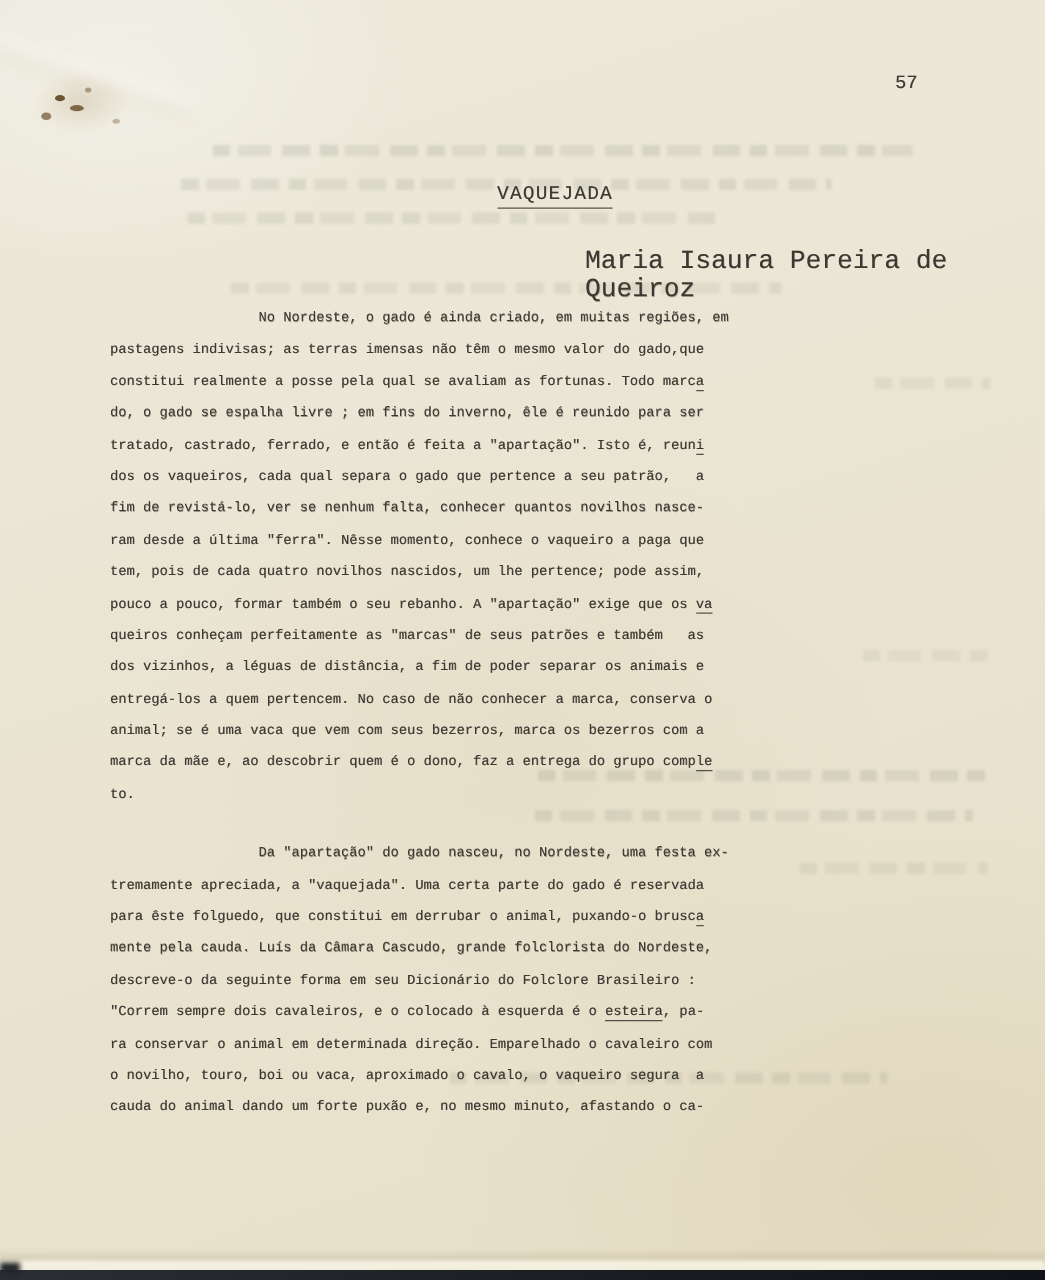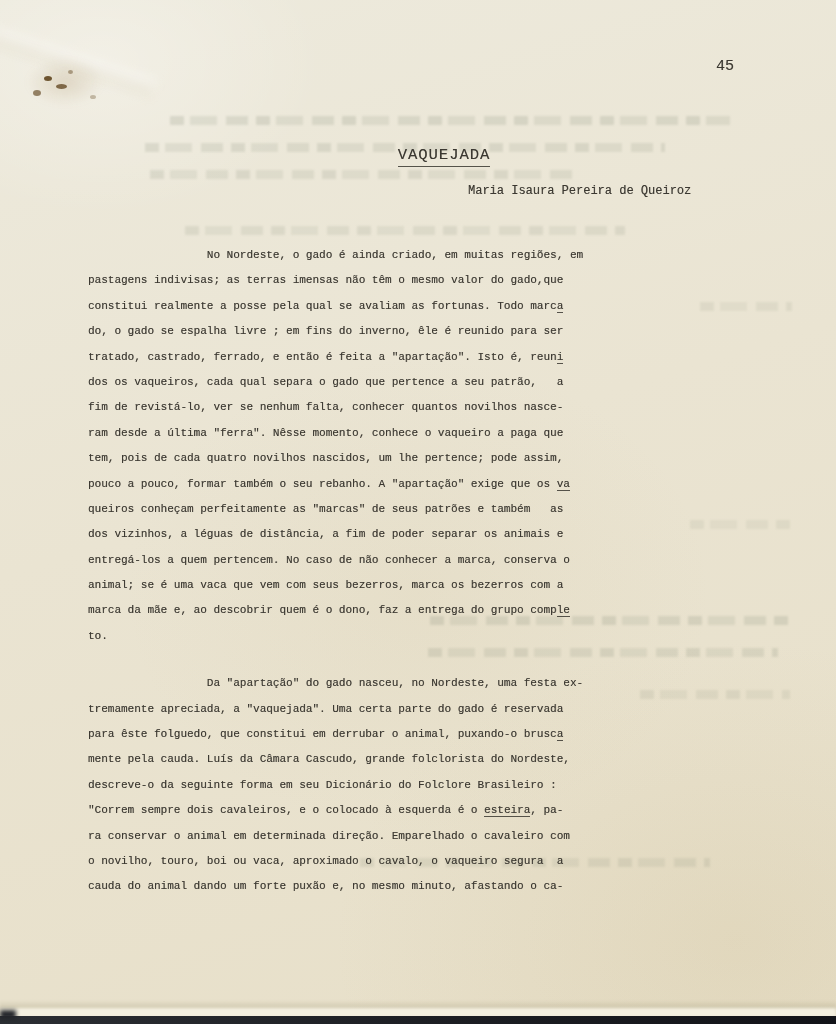--- a/index.html
+++ b/index.html
@@ -12,21 +12,21 @@
     background:
       radial-gradient(ellipse 320px 220px at 12% 6%, rgba(255,255,255,.30), transparent 70%),
       radial-gradient(ellipse 560px 420px at 88% 92%, rgba(186,164,112,.14), transparent 72%),
       radial-gradient(ellipse 420px 340px at 50% 58%, rgba(198,182,138,.10), transparent 70%),
       linear-gradient(163deg,#edeadd 0%,#eae4d2 45%,#e7dfc8 100%);
   }
   .ink{text-shadow:.3px .3px .4px rgba(59,56,49,.45);}
   .page-number{position:absolute;left:716px;top:58px;font-size:15px;}
   .title-row{position:absolute;left:0;right:0;top:146px;text-align:center;padding-left:24px;}
   .title-row span{display:inline-block;transform:translateX(14px);font-size:15.5px;letter-spacing:1px;border-bottom:1.6px solid rgba(59,56,49,.85);padding-bottom:2px;}
-  .author{position:absolute;left:468px;top:184px;font-size:12px;font-family:Liberation Mono, monospace;}
+  .author{position:absolute;left:468px;top:198px;font-size:21px;font-family:Liberation Mono, monospace;}
   .doc-body{position:absolute;left:88px;top:243px;font-size:11px;line-height:25.4px;white-space:pre;}
   .para+.para{margin-top:22px;}
   .tline{height:25.4px;}
   .u{border-bottom:1.5px solid rgba(59,56,49,.85);}
   
   .ghost{
     position:absolute;height:9px;filter:blur(1.3px);
     background:repeating-linear-gradient(90deg,
       rgba(128,136,116,.40) 0 14px, transparent 14px 20px,
       rgba(128,136,116,.30) 20px 47px, transparent 47px 56px,
@@ -63,21 +63,21 @@
   <div class="ghost" style="left:145px;top:143px;width:520px;opacity:.45;"></div>
   <div class="ghost" style="left:150px;top:170px;width:430px;opacity:.42;"></div>
   <div class="ghost" style="left:185px;top:226px;width:440px;opacity:.38;"></div>
   <div class="ghost" style="left:700px;top:302px;width:92px;opacity:.30;"></div>
   <div class="ghost" style="left:690px;top:520px;width:100px;opacity:.28;"></div>
   <div class="ghost" style="left:430px;top:616px;width:360px;opacity:.50;"></div>
   <div class="ghost" style="left:428px;top:648px;width:350px;opacity:.46;"></div>
   <div class="ghost" style="left:640px;top:690px;width:150px;opacity:.34;"></div>
   <div class="ghost" style="left:360px;top:858px;width:350px;opacity:.40;"></div>
 
-  <div class="page-number ink">45</div>
+  <div class="page-number ink">57</div>
 
   <div class="title-row">
     <span class="ink">VAQUEJADA</span>
   </div>
 
   <div class="author ink">Maria Isaura Pereira de Queiroz</div>
 
   <div class="doc-body ink"><div class="para"><div class="tline"><span>                  No Nordeste, o gado é ainda criado, em muitas regiões, em</span></div><div class="tline"><span>pastagens indivisas; as terras imensas não têm o mesmo valor do gado,que</span></div><div class="tline"><span>constitui realmente a posse pela qual se avaliam as fortunas. Todo marc</span><span class="u">a</span></div><div class="tline"><span>do, o gado se espalha livre ; em fins do inverno, êle é reunido para ser</span></div><div class="tline"><span>tratado, castrado, ferrado, e então é feita a "apartação". Isto é, reun</span><span class="u">i</span></div><div class="tline"><span>dos os vaqueiros, cada qual separa o gado que pertence a seu patrão,   a</span></div><div class="tline"><span>fim de revistá-lo, ver se nenhum falta, conhecer quantos novilhos nasce-</span></div><div class="tline"><span>ram desde a última "ferra". Nêsse momento, conhece o vaqueiro a paga que</span></div><div class="tline"><span>tem, pois de cada quatro novilhos nascidos, um lhe pertence; pode assim,</span></div><div class="tline"><span>pouco a pouco, formar também o seu rebanho. A "apartação" exige que os </span><span class="u">va</span></div><div class="tline"><span>queiros conheçam perfeitamente as "marcas" de seus patrões e também   as</span></div><div class="tline"><span>dos vizinhos, a léguas de distância, a fim de poder separar os animais e</span></div><div class="tline"><span>entregá-los a quem pertencem. No caso de não conhecer a marca, conserva o</span></div><div class="tline"><span>animal; se é uma vaca que vem com seus bezerros, marca os bezerros com a</span></div><div class="tline"><span>marca da mãe e, ao descobrir quem é o dono, faz a entrega do grupo comp</span><span class="u">le</span></div><div class="tline"><span>to.</span></div></div><div class="para"><div class="tline"><span>                  Da "apartação" do gado nasceu, no Nordeste, uma festa ex-</span></div><div class="tline"><span>tremamente apreciada, a "vaquejada". Uma certa parte do gado é reservada</span></div><div class="tline"><span>para êste folguedo, que constitui em derrubar o animal, puxando-o brusc</span><span class="u">a</span></div><div class="tline"><span>mente pela cauda. Luís da Câmara Cascudo, grande folclorista do Nordeste,</span></div><div class="tline"><span>descreve-o da seguinte forma em seu Dicionário do Folclore Brasileiro :</span></div><div class="tline"><span>"Correm sempre dois cavaleiros, e o colocado à esquerda é o </span><span class="u">esteira</span><span>, pa-</span></div><div class="tline"><span>ra conservar o animal em determinada direção. Emparelhado o cavaleiro com</span></div><div class="tline"><span>o novilho, touro, boi ou vaca, aproximado o cavalo, o vaqueiro segura  a</span></div><div class="tline"><span>cauda do animal dando um forte puxão e, no mesmo minuto, afastando o ca-</span></div></div></div>
 
   <div class="bottom-shadow"></div>

